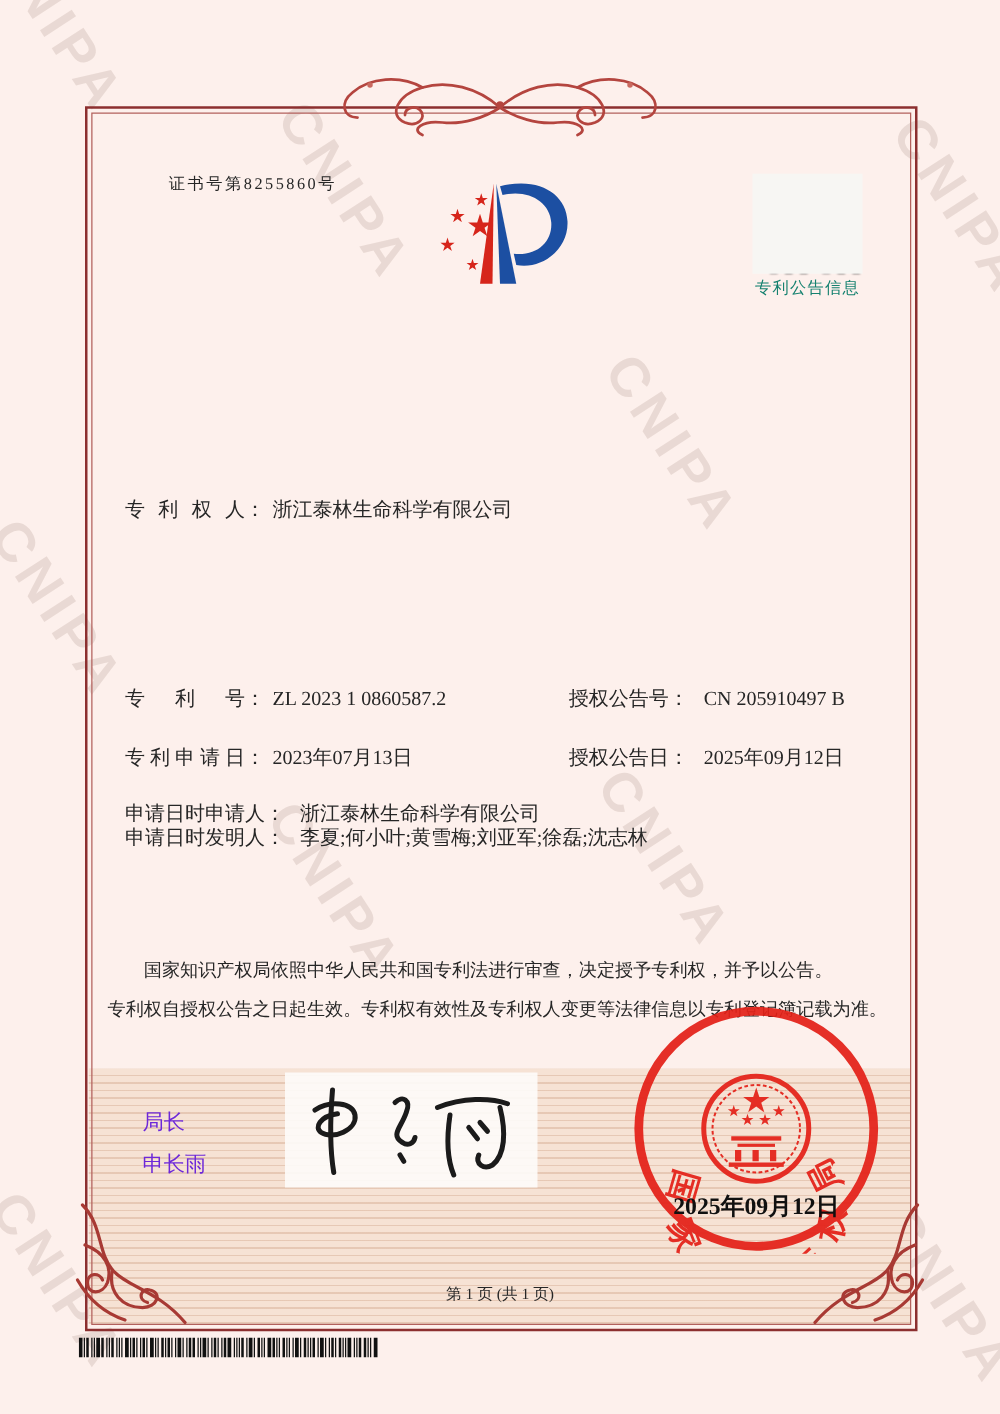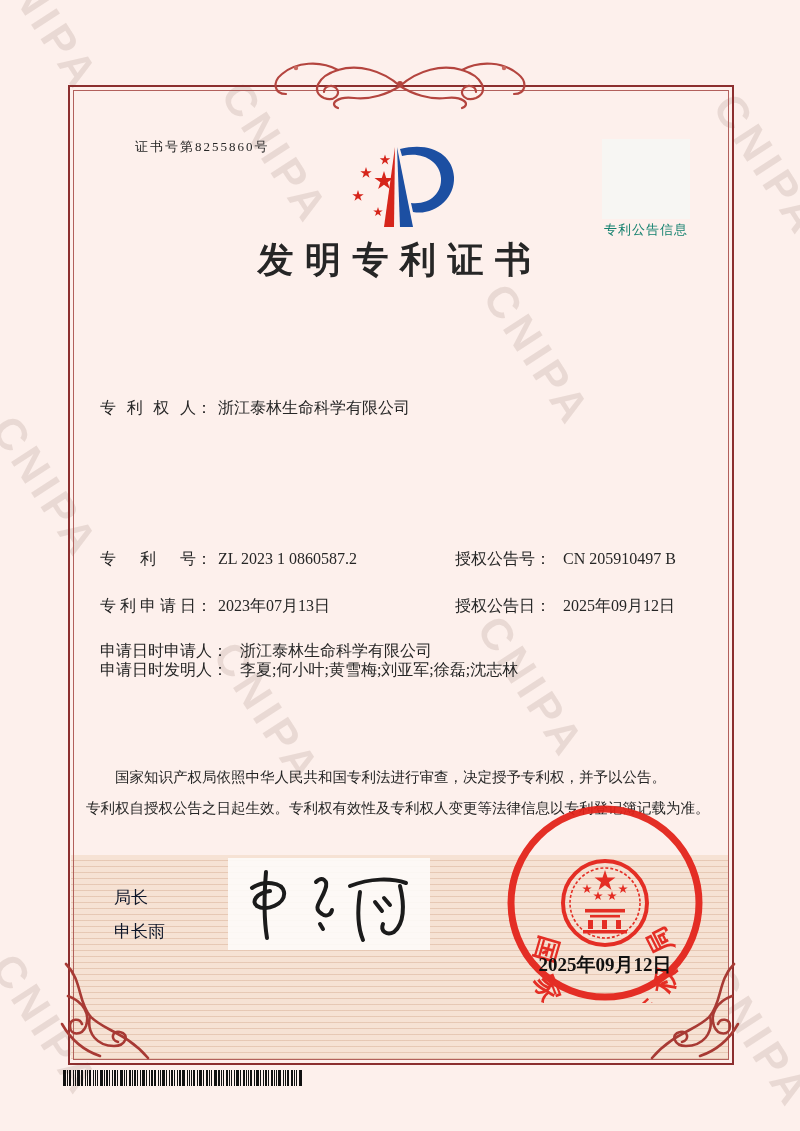--- a/index.html
+++ b/index.html
@@ -38,21 +38,21 @@
   .fval{margin-left:6px;}
   .fval-long{margin-left:12px;}
   .addr{white-space:normal;width:500px;line-height:26px;}
   .rcol{position:absolute;left:355px;top:0;white-space:nowrap;}
 
   .statement{left:86px;top:762px;width:640px;font-size:14.5px;line-height:31px;z-index:3;}
   .statement .l1{text-indent:2em;white-space:nowrap;}
   .statement .l2{white-space:nowrap;}
 
   .signer{font-family:"Liberation Sans","DejaVu Sans",sans-serif;font-size:17px;
-          color:#0f172a;z-index:4;}
+          color:#6d28d9;z-index:4;}
   .sigpatch{left:228px;top:858px;width:202px;height:92px;background:rgba(253,251,248,.92);z-index:3;}
   .sig{left:232px;top:860px;z-index:4;}
 
   .seal{left:505px;top:803px;z-index:5;}
   .footer{left:0;width:800px;top:1027px;text-align:center;font-size:12.5px;z-index:3;}
   .barcode{left:63px;top:1070px;z-index:3;}
   .logo{left:336px;top:141px;z-index:3;}
   .ornament{z-index:3;pointer-events:none;}
 </style>
 </head>
@@ -205,21 +205,20 @@
       <rect x="78" y="66" width="6" height="6" fill="#222"></rect>
       <rect x="12" y="72" width="6" height="6" fill="#555"></rect>
       <rect x="24" y="72" width="6" height="6" fill="#222"></rect>
       <rect x="36" y="72" width="6" height="6" fill="#222"></rect>
       <rect x="54" y="72" width="6" height="6" fill="#555"></rect>
       <rect x="66" y="72" width="6" height="6" fill="#222"></rect>
       <rect x="78" y="72" width="6" height="6" fill="#222"></rect>
     </svg>
   <div class="abs qrcap">专利公告信息</div>
 
-  <div class="abs title">发明专利证书</div>
 
 
   <div class="abs row" style="left:100px;top:398px">
     <span class="flabel">专利权人</span><span class="colon">：</span><span class="fval">浙江泰林生命科学有限公司</span>
   </div>
 
 
 
   <div class="abs row" style="left:100px;top:549px;width:630px">
     <span class="flabel">专利号</span><span class="colon">：</span><span class="fval">ZL 2023 1 0860587.2</span>
@@ -281,20 +280,21 @@
         <rect x="85" y="112" width="30" height="2.5"></rect>
         <rect x="83" y="117" width="5" height="9"></rect>
         <rect x="97" y="117" width="5" height="9"></rect>
         <rect x="111" y="117" width="5" height="9"></rect>
         <rect x="78" y="127" width="44" height="3.5"></rect>
       </g>
     </g>
     <text x="100" y="168" font-size="19" fill="#101010" text-anchor="middle" font-weight="600">2025年09月12日</text>
   </svg>
 
+  <div class="abs footer">第 1 页 (共 1 页)</div>
 
   <svg class="abs barcode" width="244" height="16" viewBox="0 0 244 16" id="bc">
       <rect x="0" y="0" width="3" height="16" fill="#111"></rect>
       <rect x="4" y="0" width="1" height="16" fill="#111"></rect>
       <rect x="6" y="0" width="2" height="16" fill="#111"></rect>
       <rect x="10" y="0" width="1" height="16" fill="#111"></rect>
       <rect x="12" y="0" width="1" height="16" fill="#111"></rect>
       <rect x="14" y="0" width="3" height="16" fill="#111"></rect>
       <rect x="18" y="0" width="2" height="16" fill="#111"></rect>
       <rect x="22" y="0" width="1" height="16" fill="#111"></rect>

